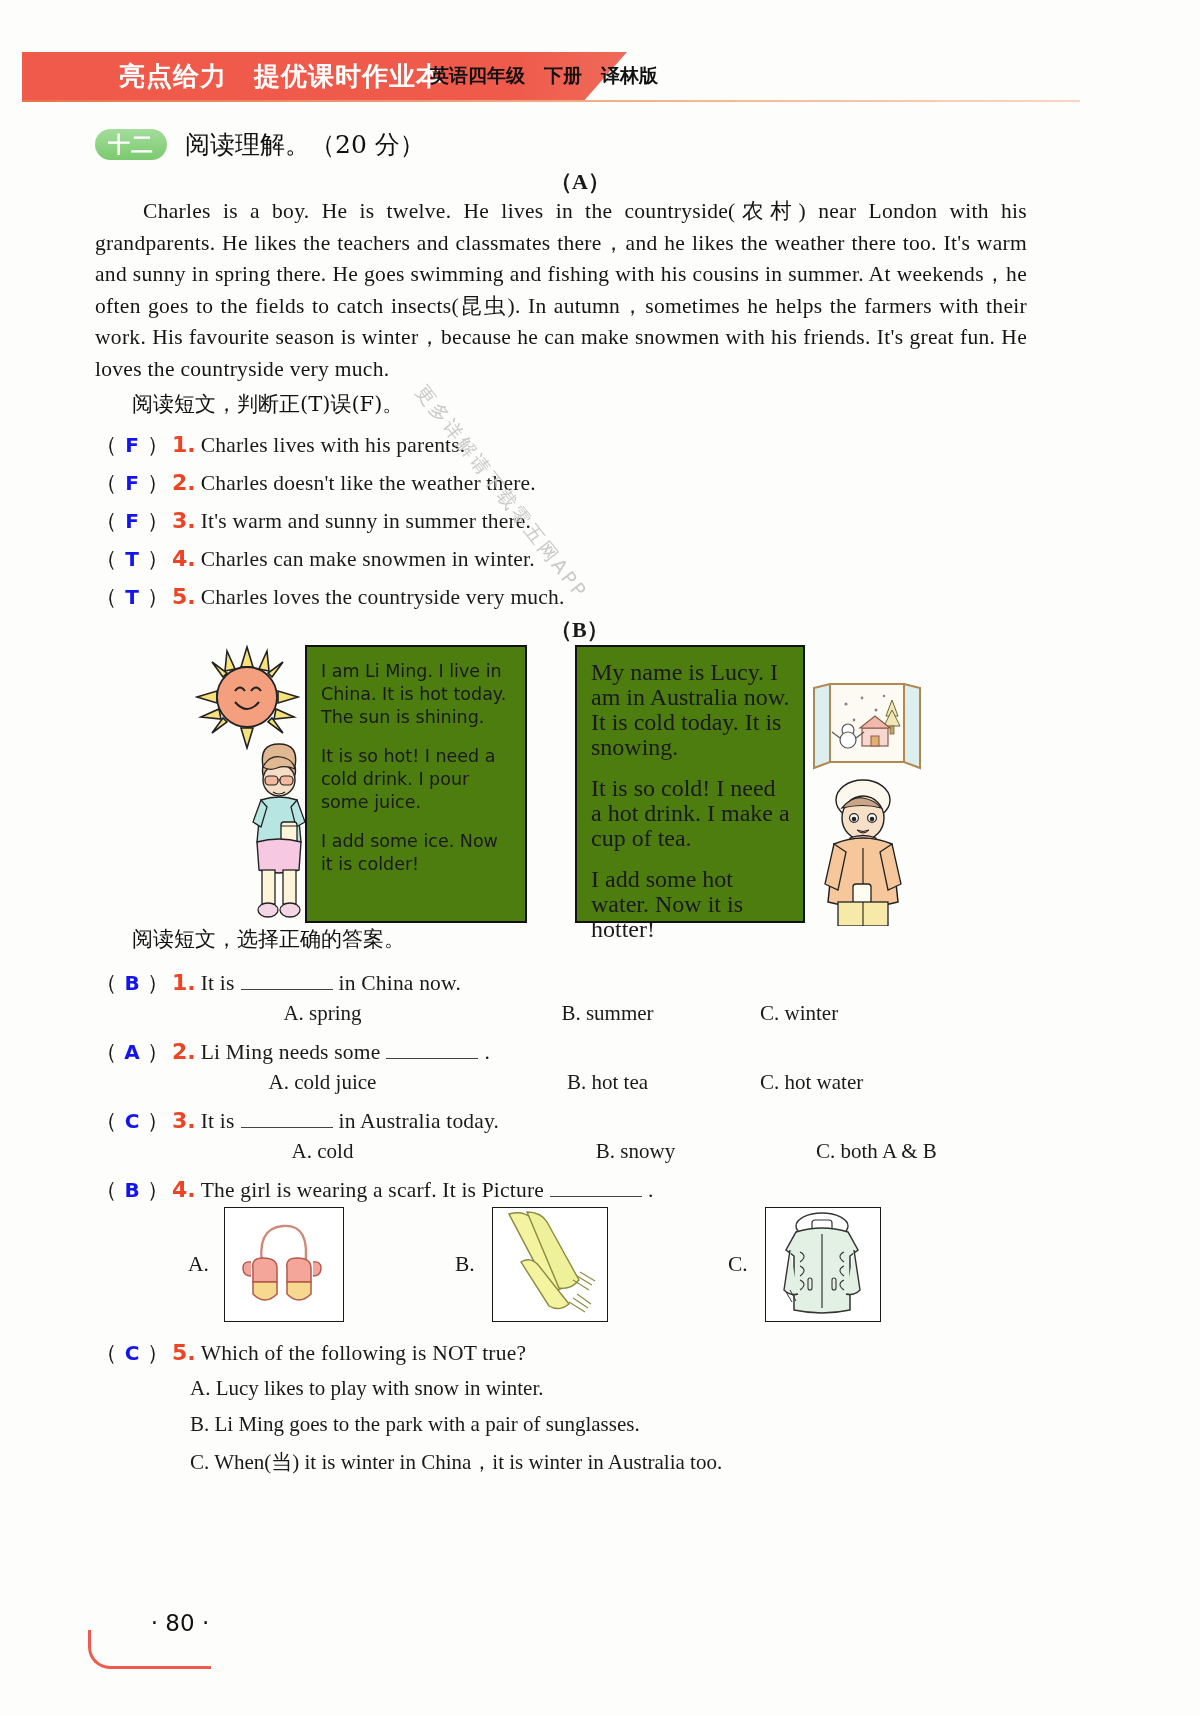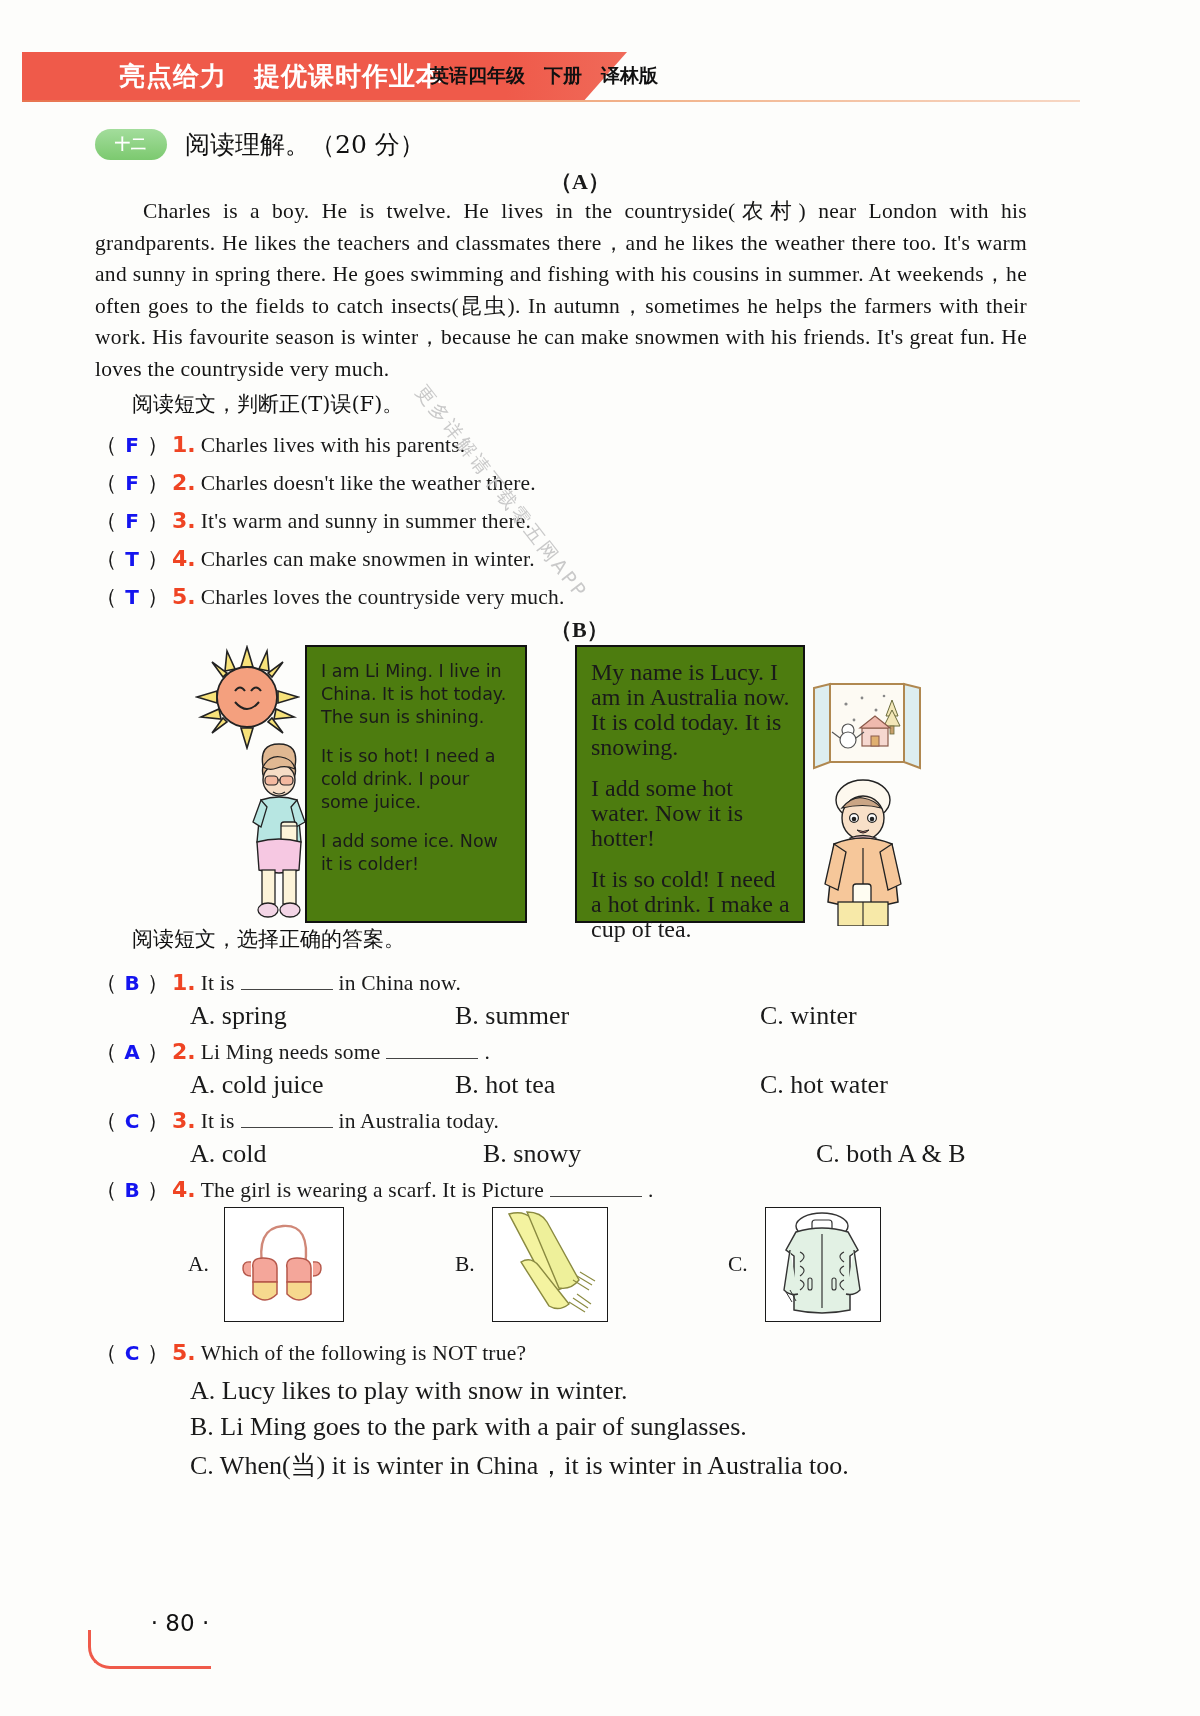--- a/index.html
+++ b/index.html
@@ -40,21 +40,21 @@
     background:linear-gradient(90deg,#e8734f 0%, #f2b48c 60%, #f7d7c4 100%);
   }
   
   .sec-row{
     position:absolute;left:95px;top:128px;display:flex;align-items:center;
   }
   .sec-badge{
     width:72px;height:31px;border-radius:16px;
     background:linear-gradient(180deg,#a3dd9c 0%, #7cc96f 100%);
     color:#ffffff;font-family:"DejaVu Sans", sans-serif;
-    font-size:15px;font-weight:bold;
+    font-size:22px;font-weight:bold;
     display:flex;align-items:center;justify-content:center;letter-spacing:1px;
   }
   .sec-title{
     margin-left:18px;font-size:25px;font-family:"DejaVu Serif", serif;
     color:#111;white-space:nowrap;
   }
   
   .partlabel{
     position:absolute;font-size:22px;font-weight:bold;font-family:"Liberation Serif",serif;
   }
@@ -89,22 +89,22 @@
   }
   .txtbox p{margin:0 0 16px 0;}
   .txtbox p:last-child{margin-bottom:0;}
   .box-sans{font-family:"DejaVu Sans", sans-serif;font-size:17.5px;line-height:23px;}
   .box-serif{font-family:"Liberation Serif", serif;font-size:24px;line-height:25px;}
   
   .blank{
     display:inline-block;border-bottom:1.5px solid #444;
     width:92px;height:17px;margin:0 6px;vertical-align:baseline;
   }
-  .opts{position:absolute;display:flex;white-space:nowrap;font-size:26px;
-        font-family:"Liberation Serif",serif;}
+  .opts{position:absolute;display:flex;white-space:nowrap;font-size:21px;
+        font-family:"Liberation Serif",serif;text-align:center;}
   .opt{display:inline-block;}
   
   .picbox{position:absolute;border:1.6px solid #1a1a1a;background:#fff;box-sizing:border-box;}
   .piclabel{position:absolute;font-size:21.5px;font-family:"Liberation Serif",serif;}
   
   .footer-curve{
     position:absolute;left:88px;top:1630px;width:120px;height:36px;
     border-left:3px solid #ef5a4a;border-bottom:3px solid #ef5a4a;
     border-bottom-left-radius:22px;
   }
@@ -231,22 +231,22 @@
   </div>
 
   <div class="txtbox box-sans" style="left:305px;top:645px;width:222px;height:278px;">
     <p>I am Li Ming. I live in China. It is hot today. The sun is shining.</p>
     <p>It is so hot! I need a cold drink. I pour some juice.</p>
     <p>I add some ice. Now it is colder!</p>
   </div>
 
   <div class="txtbox box-serif" style="left:575px;top:645px;width:230px;height:278px;">
     <p>My name is Lucy. I am in Australia  now. It is cold today. It is snowing.</p>
+    <p>It is so cold! I need a hot drink. I make a cup of tea.</p>
     <p>I add some hot water. Now it is hotter!</p>
-    <p>It is so cold! I need a hot drink. I make a cup of tea.</p>
   </div>
 
   <div class="sun-wrap" style="left:812px;top:678px;">
     <svg width="110" height="118" viewBox="0 0 110 118">
       <rect x="18" y="6" width="74" height="78" fill="#fdfaf3" stroke="#b08850" stroke-width="2"></rect>
       <path d="M2 10 l16 -4 l0 78 l-16 6z" fill="#ddeef0" stroke="#b08850" stroke-width="2"></path>
       <path d="M108 10 l-16 -4 l0 78 l16 6z" fill="#ddeef0" stroke="#b08850" stroke-width="2"></path>
       <g fill="#888">
           <circle cx="34" cy="26" r="1.6"></circle>
           <circle cx="50" cy="20" r="1.4"></circle>

